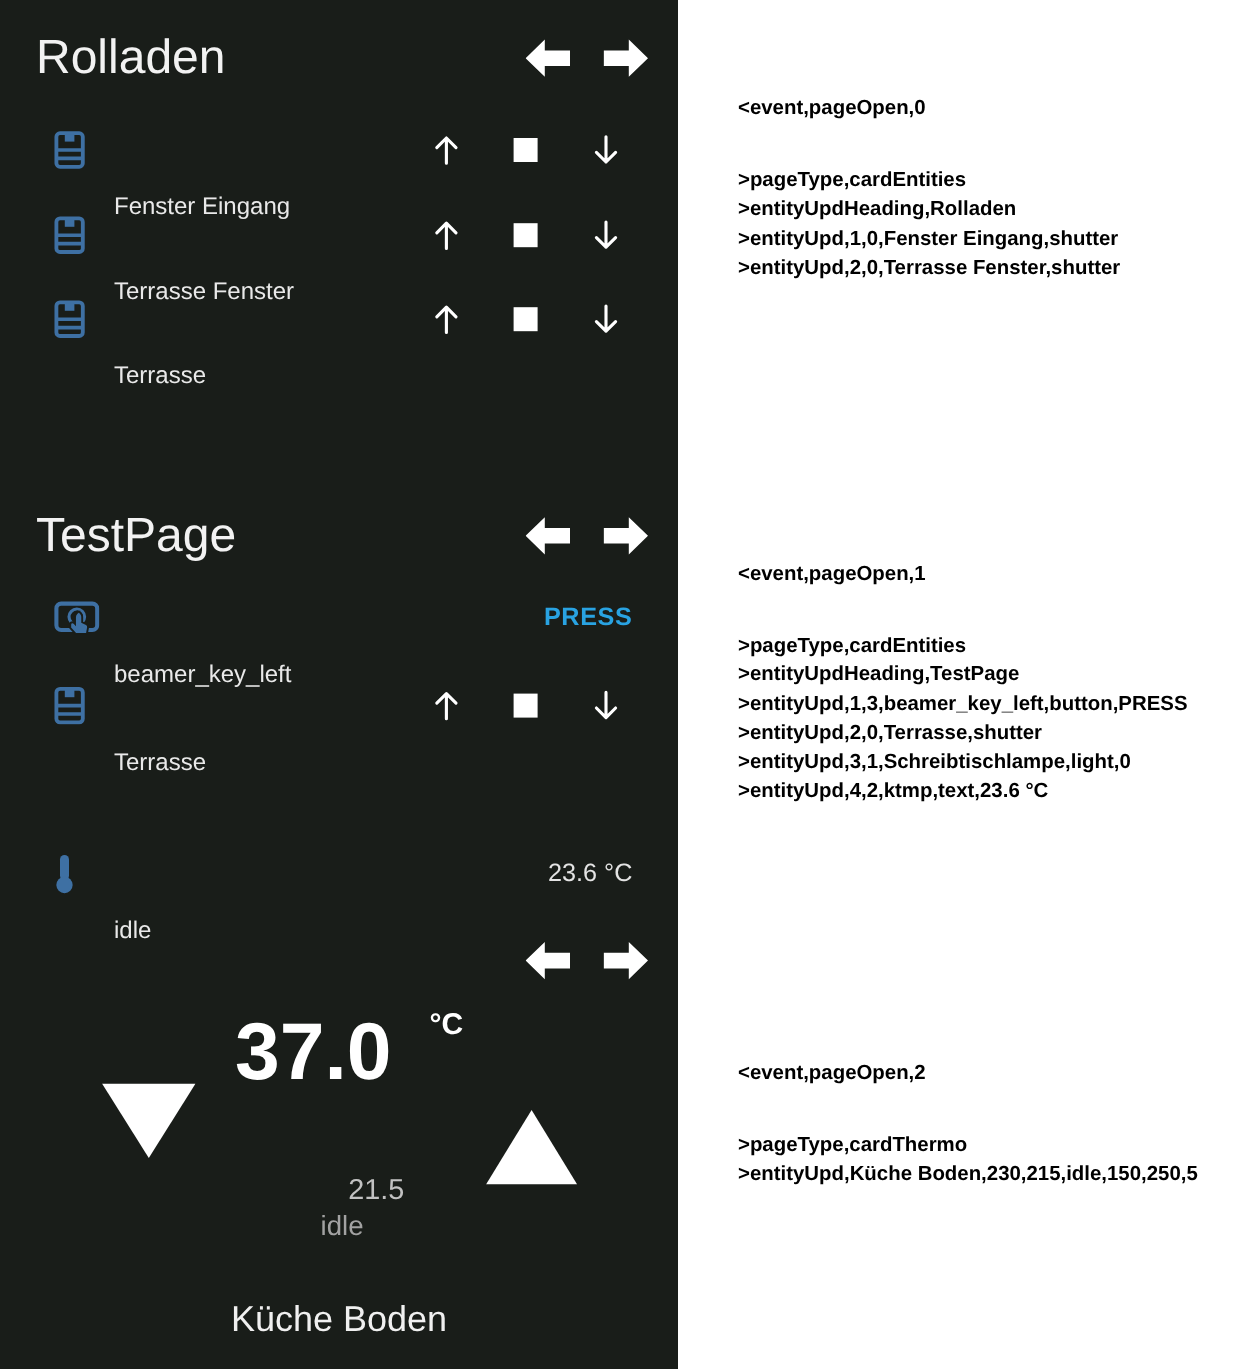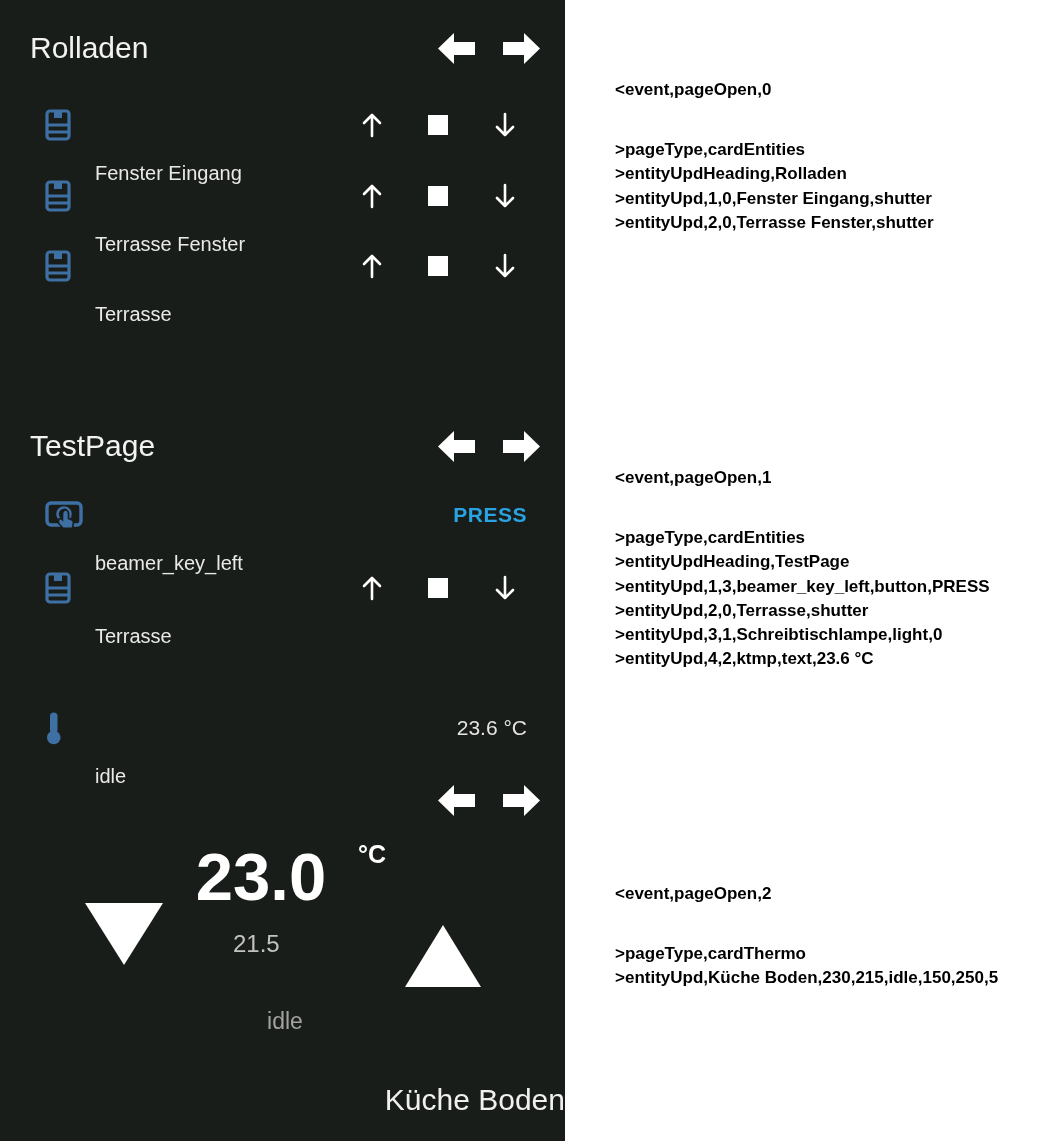--- a/index.html
+++ b/index.html
@@ -4,21 +4,21 @@
 <style>
   * { margin:0; padding:0; box-sizing:border-box; }
   html,body { width:1045px; height:1141px; background:#ffffff; overflow:hidden;
               font-family:"Liberation Sans", sans-serif; }
 
   
   .panel { position:absolute; left:0; top:0; width:565px; height:1141px; background:#191d19; }
 
   .card-header { position:absolute; left:30px; right:25px; height:42px;
                  display:flex; justify-content:space-between; align-items:center; }
-  .card-title { font-size:30px; color:#f2f2f2; font-weight:400; }
+  .card-title { font-size:40px; color:#f2f2f2; font-weight:400; }
   .nav { display:flex; gap:28px; margin-left:auto; }
   .nav-btn { background:none; border:none; padding:0; width:37px; height:33px; cursor:pointer; display:block; }
 
   .row { position:absolute; left:0; width:565px; height:70px; }
   .row .eicon { position:absolute; left:45px; top:50%; transform:translateY(-50%); display:block; }
   .row .elabel { position:absolute; left:95px; top:50%; transform:translateY(-50%);
                  font-size:20px; color:#e9e9e9; white-space:nowrap;margin-top:48px; }
   .ctl { position:absolute; top:50%; transform:translateY(-50%); width:52px; height:52px;
          display:flex; align-items:center; justify-content:center;
          background:none; border:none; padding:0; cursor:pointer; }
@@ -38,25 +38,25 @@
   .toggle .track { position:absolute; left:10px; top:5px; width:47px; height:24px;
                    border-radius:12px; background:#4a4a4a; }
   .toggle .knob  { position:absolute; left:0; top:0; width:33px; height:33px;
                    border-radius:50%; background:#a9a9a9; }
 
   
   .temp-big  { position:absolute; left:178px; top:843px; width:166px; text-align:center;
                font-size:67px; font-weight:700; color:#ffffff; line-height:1; }
   .temp-unit { position:absolute; left:358px; top:840px; font-size:25px; font-weight:700; color:#ffffff; }
   .tri-btn { position:absolute; background:none; border:none; padding:0; cursor:pointer; }
-  .setpoint { position:absolute; left:233px; top:930px; width:104px; text-align:left;
+  .setpoint { position:absolute; left:233px; top:978px; width:104px; text-align:right;
               font-size:24px; color:#c2c2c2; }
   .tstate   { position:absolute; left:233px; top:978px; width:104px; text-align:center;
               font-size:23px; color:#a2a2a2;margin-top:30px; }
-  .thermo-title { position:absolute; left:0; top:1083px; width:565px; text-align:right;
+  .thermo-title { position:absolute; left:0; top:1083px; width:565px; text-align:center;
                   font-size:30px; color:#f0f0f0; }
 
   
   .log { position:absolute; left:565px; top:0; width:560px; height:1141px; background:#ffffff;
          color:#000; font-weight:700; font-size:17px; }
   .log-block { position:absolute; left:50px; right:8px; }
   .log-line, .log-event { line-height:24.2px; white-space:nowrap; }
   .log-lines { margin-top:36px; }
 </style>
 </head>
@@ -239,21 +239,21 @@
           </svg>
       </button>
       <button class="nav-btn">
         <svg width="37" height="33" viewBox="0 0 37 33">
             <use href="#i-nav-right"></use>
           </svg>
       </button>
     </div>
   </div>
 
-  <div class="temp-big">23.0</div>
+  <div class="temp-big">37.0</div>
   <div class="temp-unit">°C</div>
 
   <button class="tri-btn" style="left:85px; top:903px">
     <svg width="78" height="62" viewBox="0 0 78 62">
       <polygon points="0,0 78,0 39,62" fill="#ffffff"></polygon>
     </svg>
   </button>
   <button class="tri-btn" style="left:405px; top:925px">
     <svg width="76" height="62" viewBox="0 0 76 62">
       <polygon points="38,0 76,62 0,62" fill="#ffffff"></polygon>

